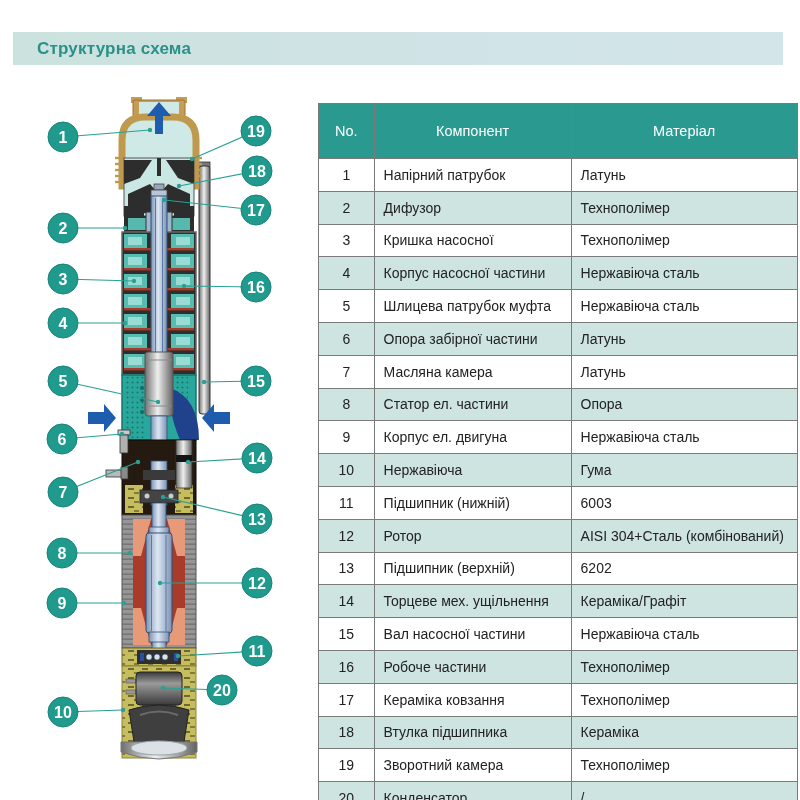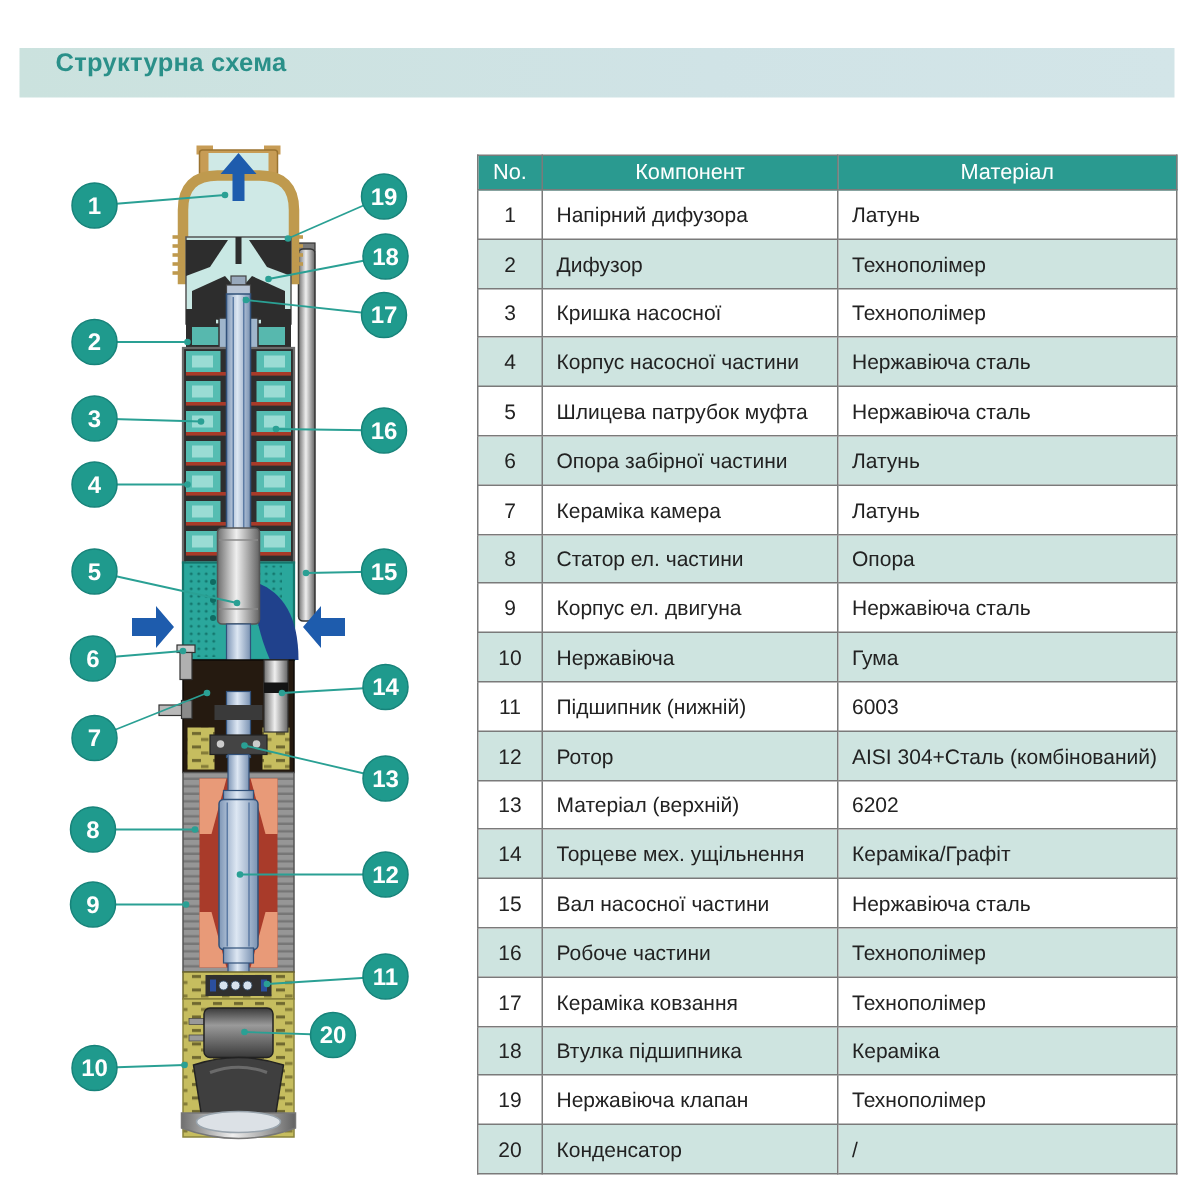--- a/index.html
+++ b/index.html
@@ -4,40 +4,40 @@
 <style>
   html,body{margin:0;padding:0;}
   body{
     width:800px;height:800px;position:relative;background:#ffffff;
     font-family:"Liberation Sans", sans-serif;overflow:hidden;
   }
   
   .banner{
     position:absolute;left:13px;top:32px;width:770px;height:33px;
     background:linear-gradient(90deg,#cbe2de 0%,#d0e3e6 60%,#d3e5e8 100%);
-    display:flex;
+    display:flex;align-items:center;
   }
   .banner .title{
     padding-left:24px;font-size:17px;font-weight:bold;color:#2a9089;letter-spacing:.2px;
   }
   
   .diagram{position:absolute;left:0;top:0;width:320px;height:800px;}
   .leader{stroke:#2aa094;stroke-width:1.2;fill:none;}
   .callout-circle{fill:#1f9a8d;stroke:#17837a;stroke-width:1;}
   .callout-num{fill:#ffffff;font-size:16px;font-weight:bold;text-anchor:middle;
     font-family:"Liberation Sans",sans-serif;}
   .target-dot{fill:#2aa094;}
   
   table.components{
     position:absolute;left:318px;top:103px;border-collapse:collapse;
     table-layout:fixed;font-size:14px;color:#222;
   }
   table.components th{
     background:#2a9a90;color:#ffffff;font-weight:normal;font-size:14.5px;
-    height:22px;border:1px solid #7a7a7a;text-align:center;padding:0;
+    height:22px;border:1px solid #7a7a7a;text-align:center;padding:16px;
   }
   table.components td{
     height:31.8px;border:1px solid #7a7a7a;padding:0 0 0 9px;text-align:left;
     white-space:nowrap;overflow:hidden;
   }
   table.components td.num{text-align:center;padding:0;}
   table.components tr.alt td{background:#cee4e0;}
   .col-no{width:43px;} .col-comp{width:197px;} .col-mat{width:226px;}
 </style>
 </head>
@@ -304,21 +304,21 @@
   <thead>
     <tr>
       <th>No.</th>
       <th>Компонент</th>
       <th>Матеріал</th>
     </tr>
   </thead>
   <tbody id="table-body">
       <tr>
         <td class="num">1</td>
-        <td>Напірний дифузора</td>
+        <td>Напірний патрубок</td>
         <td>Латунь</td>
       </tr>
       <tr class="alt">
         <td class="num">2</td>
         <td>Дифузор</td>
         <td>Технополімер</td>
       </tr>
       <tr>
         <td class="num">3</td>
         <td>Кришка насосної</td>
@@ -334,21 +334,21 @@
         <td>Шлицева патрубок муфта</td>
         <td>Нержавіюча сталь</td>
       </tr>
       <tr class="alt">
         <td class="num">6</td>
         <td>Опора забірної частини</td>
         <td>Латунь</td>
       </tr>
       <tr>
         <td class="num">7</td>
-        <td>Кераміка камера</td>
+        <td>Масляна камера</td>
         <td>Латунь</td>
       </tr>
       <tr class="alt">
         <td class="num">8</td>
         <td>Статор ел. частини</td>
         <td>Опора</td>
       </tr>
       <tr>
         <td class="num">9</td>
         <td>Корпус ел. двигуна</td>
@@ -364,21 +364,21 @@
         <td>Підшипник (нижній)</td>
         <td>6003</td>
       </tr>
       <tr class="alt">
         <td class="num">12</td>
         <td>Ротор</td>
         <td>AISI 304+Сталь (комбінований)</td>
       </tr>
       <tr>
         <td class="num">13</td>
-        <td>Матеріал (верхній)</td>
+        <td>Підшипник (верхній)</td>
         <td>6202</td>
       </tr>
       <tr class="alt">
         <td class="num">14</td>
         <td>Торцеве мех. ущільнення</td>
         <td>Кераміка/Графіт</td>
       </tr>
       <tr>
         <td class="num">15</td>
         <td>Вал насосної частини</td>
@@ -394,21 +394,21 @@
         <td>Кераміка ковзання</td>
         <td>Технополімер</td>
       </tr>
       <tr class="alt">
         <td class="num">18</td>
         <td>Втулка підшипника</td>
         <td>Кераміка</td>
       </tr>
       <tr>
         <td class="num">19</td>
-        <td>Нержавіюча клапан</td>
+        <td>Зворотний камера</td>
         <td>Технополімер</td>
       </tr>
       <tr class="alt">
         <td class="num">20</td>
         <td>Конденсатор</td>
         <td>/</td>
       </tr>
     </tbody>
 </table>
 

